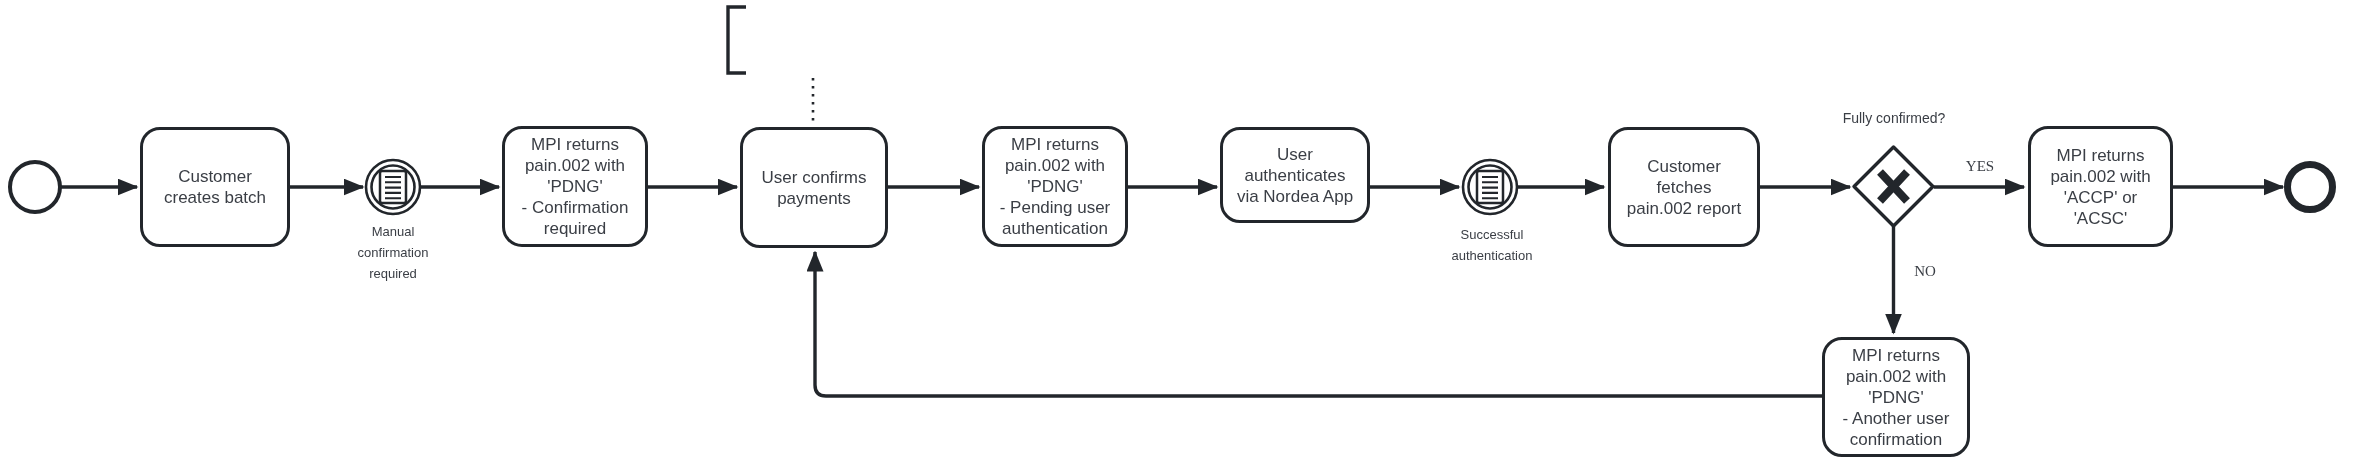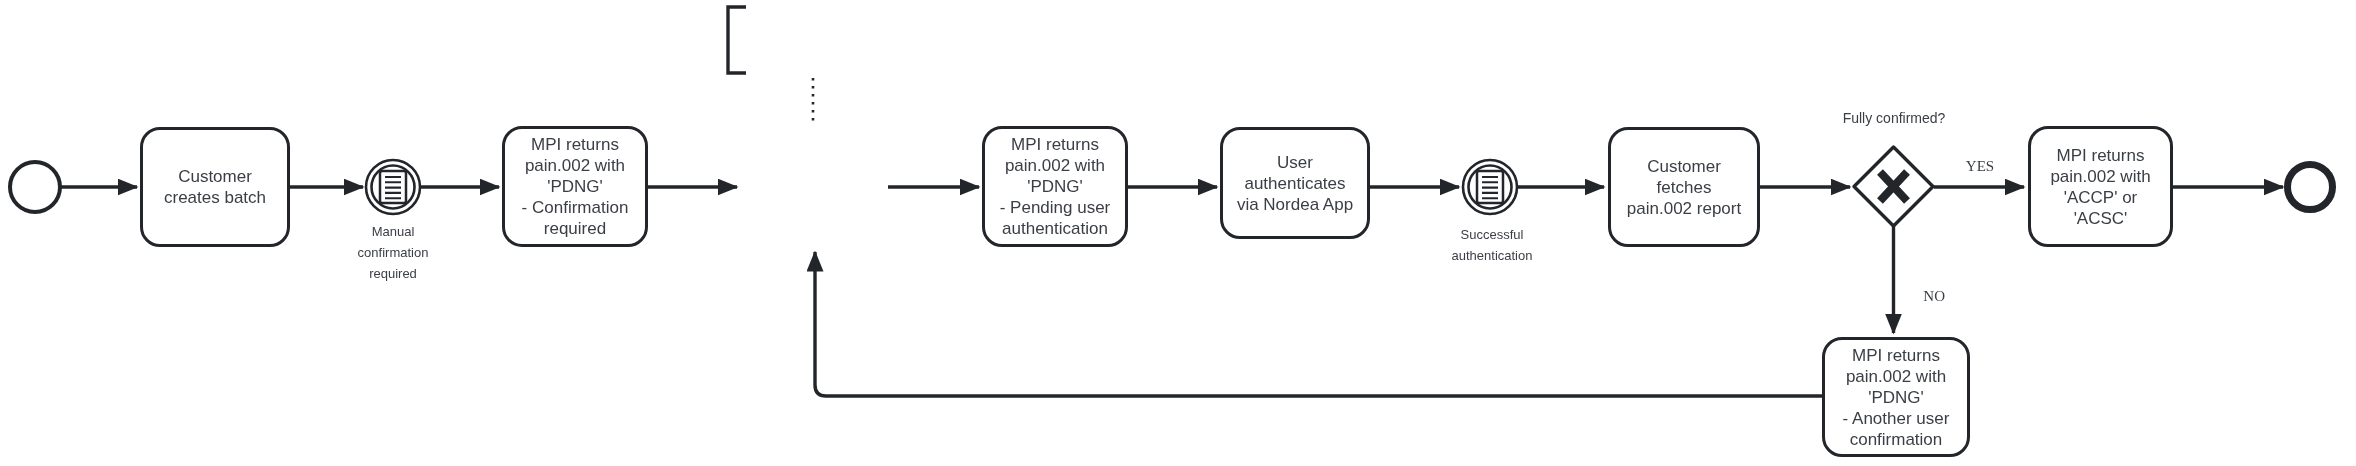--- a/index.html
+++ b/index.html
@@ -108,30 +108,34 @@
   </div>
 
   <div class="task" style="left:502px;top:126px;width:146px;height:121px">
     <span>MPI returns
 pain.002 with
 'PDNG'
 - Confirmation
 required</span>
   </div>
 
+  <div class="task" style="left:740px;top:127px;width:148px;height:121px">
+    <span>User confirms
+payments</span>
+  </div>
 
   <div class="task" style="left:982px;top:126px;width:146px;height:121px">
     <span>MPI returns
 pain.002 with
 'PDNG'
 - Pending user
 authentication</span>
   </div>
 
-  <div class="task" style="left:1220px;top:127px;width:150px;height:112px">
+  <div class="task" style="left:1220px;top:127px;width:150px;height:96px">
     <span>User
 authenticates
 via Nordea App</span>
   </div>
 
   <div class="task" style="left:1608px;top:127px;width:152px;height:120px">
     <span>Customer
 fetches
 pain.002 report</span>
   </div>
@@ -155,16 +159,16 @@
 confirmation
 required</div>
 
   <div class="lbl" style="left:1412px;top:224px;width:160px">Successful
 authentication</div>
 
   <div class="lbl question" style="left:1818px;top:108px;width:152px">Fully confirmed?</div>
 
   <div class="lbl branch" style="left:1950px;top:158px;width:60px">YES</div>
 
-  <div class="lbl branch" style="left:1905px;top:288px;width:40px;text-align:right">NO</div>
+  <div class="lbl branch" style="left:1905px;top:263px;width:40px;text-align:center">NO</div>
 
 
 </div>
 
 </body></html>

